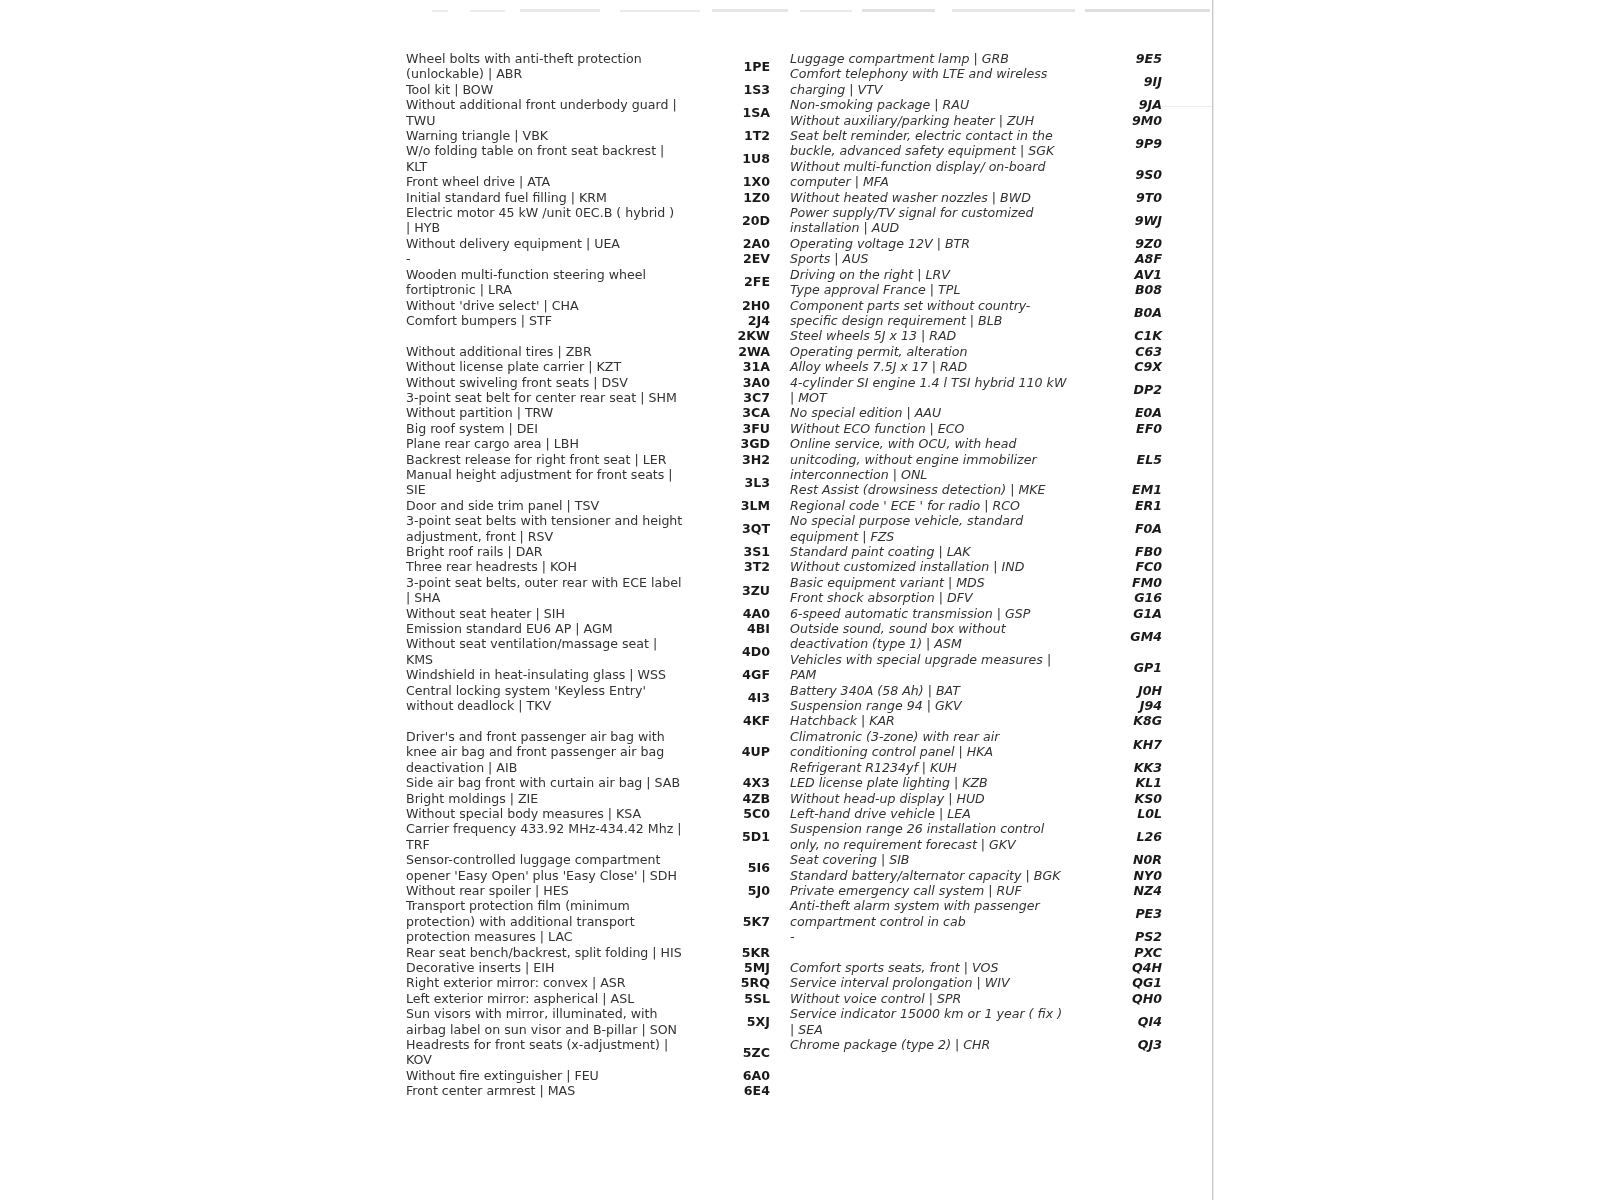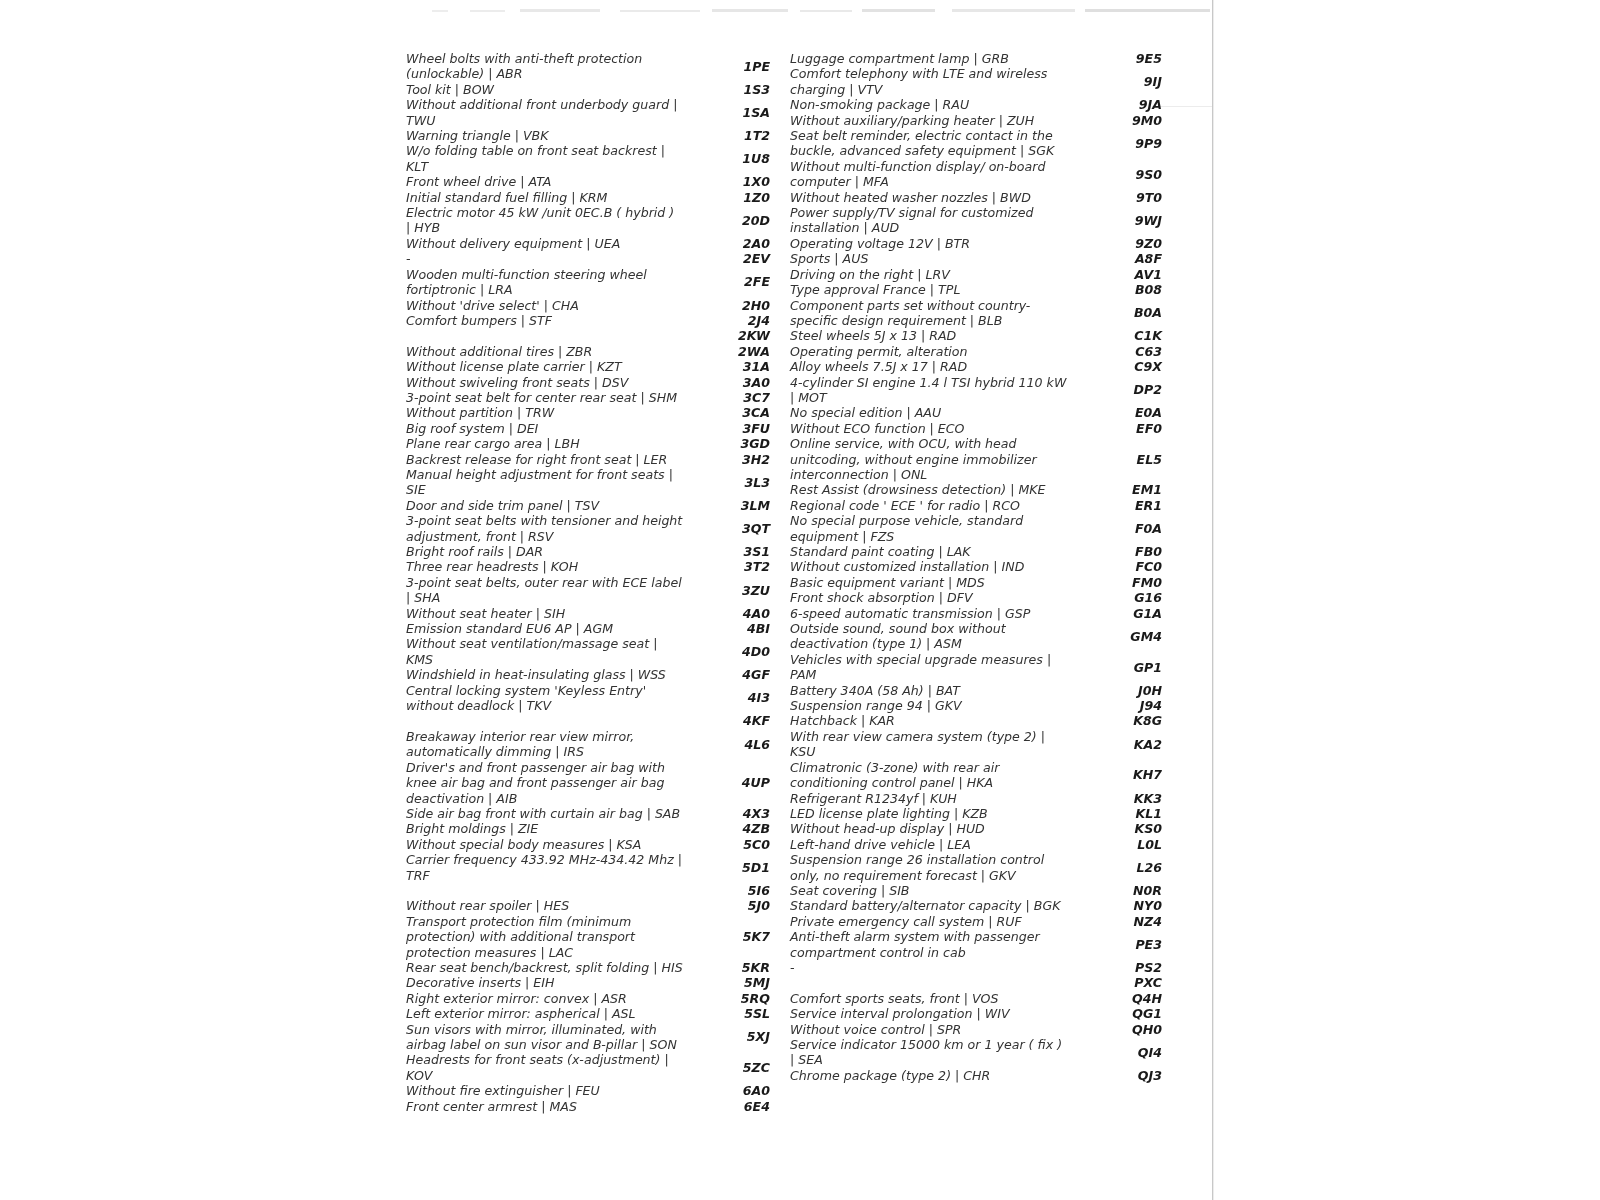--- a/index.html
+++ b/index.html
@@ -14,21 +14,21 @@
   .page {
     position: relative;
     width: 1600px;
     height: 1200px;
     background: #ffffff;
   }
   .pane {
     position: absolute;
     top: 51px;
   }
-  .pane-left  { left: 406px; width: 364px; font-style: italic; }
+  .pane-left  { left: 406px; width: 364px; }
   .pane-right { left: 790px; width: 372px; font-style: italic; }
   .row { display: flex; }
   .desc {
     white-space: pre-line;
     font-size: 12.6px;
     line-height: 15.4px;
     color: #333333;
   }
   .pane-left  .desc { width: 312px; }
   .pane-right .desc { width: 302px; }
@@ -219,25 +219,20 @@
       </div>
       <div class="row">
         <div class="desc">Central locking system 'Keyless Entry'
 without deadlock | TKV</div>
         <div class="code">4I3</div>
       </div>
       <div class="row">
         <div class="code">4KF</div>
       </div>
       <div class="row">
-        <div class="desc">Breakaway interior rear view mirror,
-automatically dimming | IRS</div>
-        <div class="code">4L6</div>
-      </div>
-      <div class="row">
         <div class="desc">Driver's and front passenger air bag with
 knee air bag and front passenger air bag
 deactivation | AIB</div>
         <div class="code">4UP</div>
       </div>
       <div class="row">
         <div class="desc">Side air bag front with curtain air bag | SAB</div>
         <div class="code">4X3</div>
       </div>
       <div class="row">
@@ -247,20 +242,22 @@
       <div class="row">
         <div class="desc">Without special body measures | KSA</div>
         <div class="code">5C0</div>
       </div>
       <div class="row">
         <div class="desc">Carrier frequency 433.92 MHz-434.42 Mhz |
 TRF</div>
         <div class="code">5D1</div>
       </div>
       <div class="row">
+        <div class="desc">Sensor-controlled luggage compartment
+opener 'Easy Open' plus 'Easy Close' | SDH</div>
         <div class="code">5I6</div>
       </div>
       <div class="row">
         <div class="desc">Without rear spoiler | HES</div>
         <div class="code">5J0</div>
       </div>
       <div class="row">
         <div class="desc">Transport protection film (minimum
 protection) with additional transport
 protection measures | LAC</div>
@@ -440,25 +437,20 @@
       </div>
       <div class="row">
         <div class="desc">Suspension range 94 | GKV</div>
         <div class="code">J94</div>
       </div>
       <div class="row">
         <div class="desc">Hatchback | KAR</div>
         <div class="code">K8G</div>
       </div>
       <div class="row">
-        <div class="desc">With rear view camera system (type 2) |
-KSU</div>
-        <div class="code">KA2</div>
-      </div>
-      <div class="row">
         <div class="desc">Climatronic (3-zone) with rear air
 conditioning control panel | HKA</div>
         <div class="code">KH7</div>
       </div>
       <div class="row">
         <div class="desc">Refrigerant R1234yf | KUH</div>
         <div class="code">KK3</div>
       </div>
       <div class="row">
         <div class="desc">LED license plate lighting | KZB</div>

